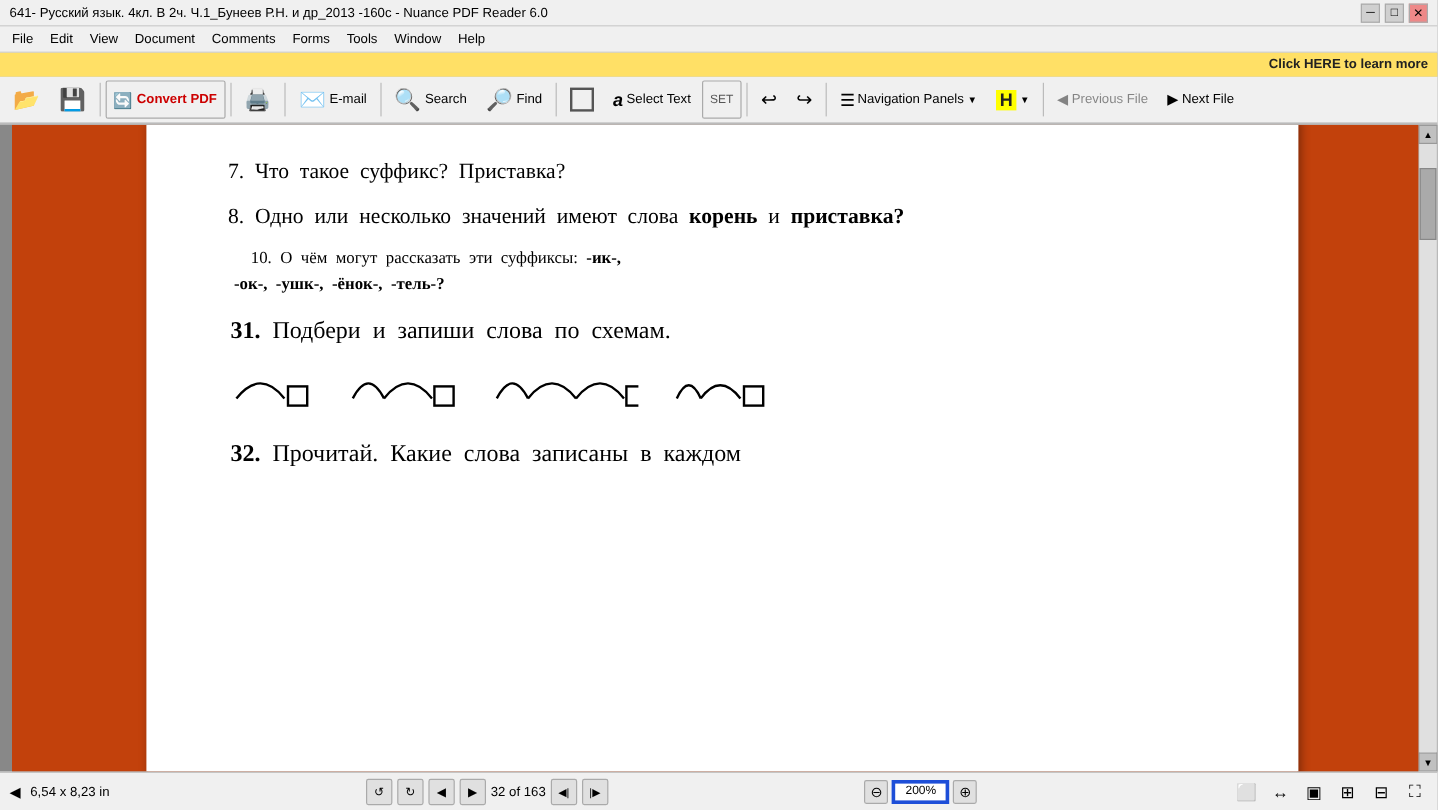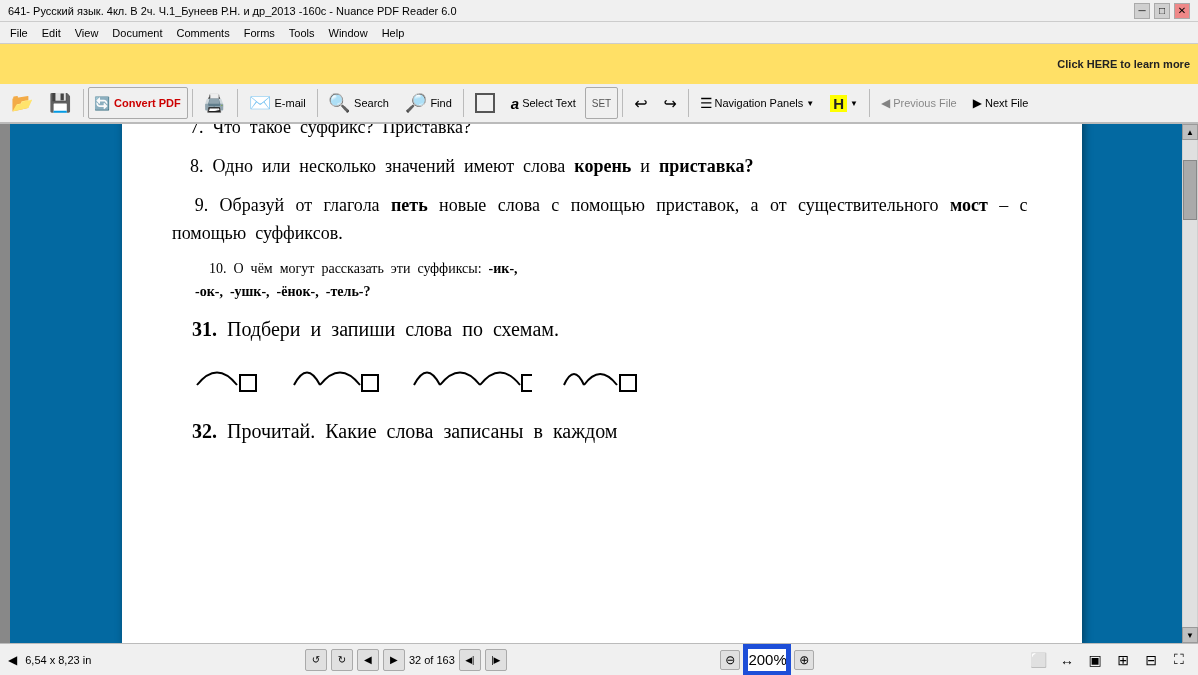--- a/index.html
+++ b/index.html
@@ -44,21 +44,21 @@
       gap: 2px;
     }
     #menu-bar span {
       padding: 2px 6px;
       cursor: pointer;
     }
 
     
     #ad-bar {
       background: #ffe066;
-      height: 40px;
+      height: 20px;
       display: flex;
       align-items: center;
       justify-content: flex-end;
       padding: 0 8px;
       font-size: 11px;
       font-weight: bold;
       color: #222;
     }
 
     
@@ -112,23 +112,23 @@
       display: flex;
       flex: 1;
       overflow: hidden;
       background: #888;
     }
 
     
     #page-area {
       flex: 1;
       overflow: hidden;
-      background: #0369a1;
-      display: flex;
-      align-items: flex-end;
+      background: #c2410c;
+      display: flex;
+      align-items: center;
       justify-content: center;
       padding: 8px 0 0 12px;
       position: relative;
     }
 
     #pdf-page {
       background: white;
       width: 960px;
       height: 560px;
       box-shadow: 2px 2px 8px rgba(0,0,0,0.4);
@@ -210,24 +210,24 @@
       font-size: 10px;
       border-radius: 2px;
     }
     .zoom-control {
       display: flex;
       align-items: center;
       gap: 3px;
     }
     .zoom-input {
       width: 48px;
-      height: 32px;
-      border: 5px solid #1d4ed8;
+      height: 20px;
+      border: 3px solid #1d4ed8;
       text-align: center;
-      font-size: 15px;
+      font-size: 10px;
     }
     .zoom-btn {
       width: 20px; height: 20px;
       border: 1px solid #aaa;
       background: #e0e0e0;
       display: flex; align-items: center; justify-content: center;
       cursor: pointer;
       font-size: 12px;
       border-radius: 2px;
     }
@@ -363,23 +363,20 @@
     <div id="pdf-page">
 
       <p class="pdf-para" style="font-family:'Times New Roman',serif; font-size:18px; text-align:justify;">
         &nbsp;&nbsp;&nbsp;&nbsp;7.&nbsp; Что&nbsp; такое&nbsp; суффикс?&nbsp; Приставка?
       </p>
 
       <p class="pdf-para" style="font-family:'Times New Roman',serif; font-size:18px; text-align:justify;">
         &nbsp;&nbsp;&nbsp;&nbsp;8.&nbsp; Одно&nbsp; или&nbsp; несколько&nbsp; значений&nbsp; имеют&nbsp; слова&nbsp; <b>корень</b>&nbsp; и&nbsp; <b>приставка?</b>
       </p>
 
-      <p class="pdf-para" style="font-family:'Times New Roman',serif; font-size:18px; text-align:justify;">
-        &nbsp;&nbsp;&nbsp;&nbsp;9.&nbsp; Образуй&nbsp; от&nbsp; глагола&nbsp; <b>петь</b>&nbsp; новые&nbsp; слова&nbsp; с&nbsp; по­мощью&nbsp; приставок,&nbsp; а&nbsp; от&nbsp; существительного&nbsp; <b>мост</b>&nbsp; –&nbsp; с&nbsp; помощью&nbsp; суффиксов.
-      </p>
 
       <p class="pdf-para" style="font-family:'Times New Roman',serif; font-size:14px; text-align:justify;margin-left:23px;">
         &nbsp;&nbsp;&nbsp;&nbsp;10.&nbsp; О&nbsp; чём&nbsp; могут&nbsp; рассказать&nbsp; эти&nbsp; суффиксы:&nbsp; <b>-ик-,</b><br>
         <b>-ок-,&nbsp; -ушк-,&nbsp; -ёнок-,&nbsp; -тель-?</b>
       </p>
 
       <p class="pdf-para" style="font-family:'Times New Roman',serif; font-size:20px; text-align:justify; margin-top:6px;">
         &nbsp;&nbsp;&nbsp;&nbsp;<b>31.</b>&nbsp; Подбери&nbsp; и&nbsp; запиши&nbsp; слова&nbsp; по&nbsp; схемам.
       </p>
 

